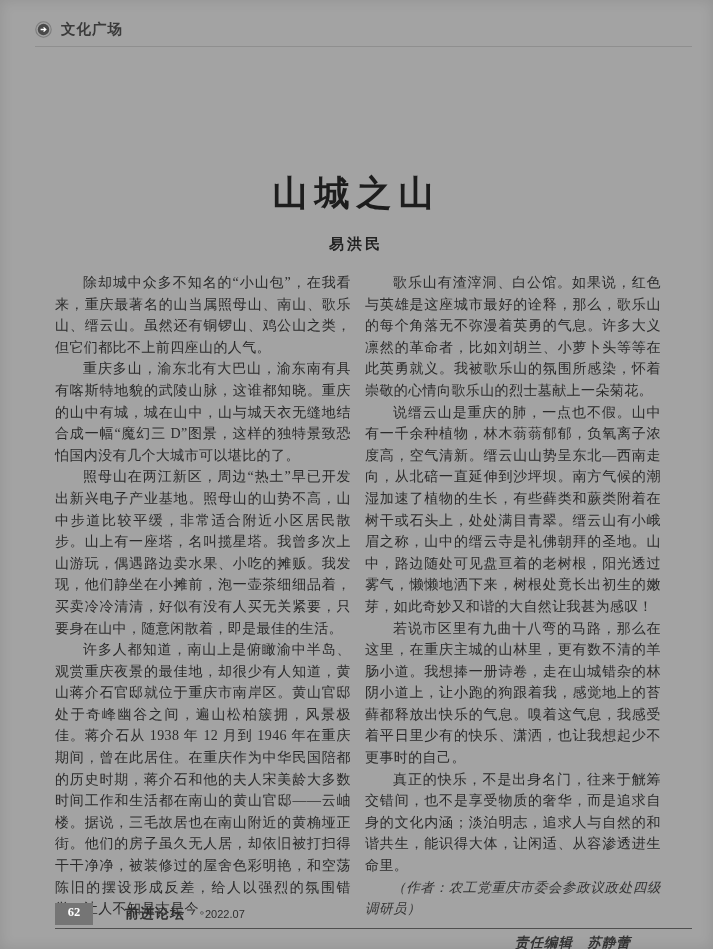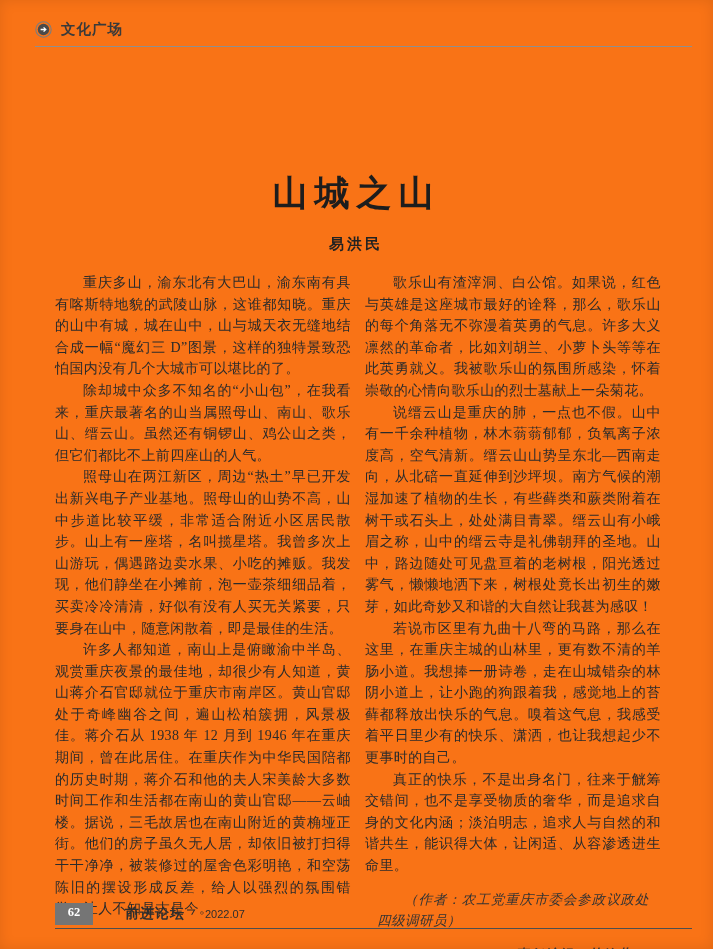--- a/index.html
+++ b/index.html
@@ -4,21 +4,21 @@
 <style>
   html,body{margin:0;padding:0;}
   body{
     width:713px;height:949px;
     background:#e9e8e6;
     font-family:"Liberation Serif","DejaVu Serif",serif;
   }
   .page{
     position:relative;
     width:713px;height:949px;
-    background:#f97316;
+    background:#a3a3a3;
     box-shadow:inset 0 0 14px rgba(0,0,0,0.10);
     overflow:hidden;
     color:#2b2b2b;
   }
   
   .header{
     position:absolute;top:20px;left:35px;right:21px;
     border-bottom:1px solid #8f8f8f;
     padding-bottom:7px;
     display:flex;align-items:center;gap:9px;
@@ -47,21 +47,21 @@
   .column{flex:1;min-width:0;}
   .para{
     margin:0;
     font-size:14px;line-height:21.6px;
     text-align:justify;
     text-indent:2em;
     letter-spacing:0.4px;
     color:#2b2b2b;
   }
   .author-note{
-    margin:12px;
+    margin:0;
     font-size:13.5px;line-height:21.6px;
     text-align:justify;text-indent:2em;
     font-style:italic;color:#333;letter-spacing:0.5px;font-family:Liberation Serif, serif;
   }
   .editor-credit{
     margin:12px;
     font-size:13.5px;line-height:21.6px;
     text-align:right;padding-right:18px;
     font-style:italic;font-weight:bold;color:#333;letter-spacing:1px;
   }
@@ -104,22 +104,22 @@
     <span class="header-label">文化广场</span>
   </div>
 
   <div class="title-block">
     <h1 class="article-title">山城之山</h1>
     <div class="article-author">易洪民</div>
   </div>
 
   <div class="body-columns">
     <div class="column">
+        <p class="para">除却城中众多不知名的“小山包”，在我看来，重庆最著名的山当属照母山、南山、歌乐山、缙云山。虽然还有铜锣山、鸡公山之类，但它们都比不上前四座山的人气。</p>
         <p class="para">重庆多山，渝东北有大巴山，渝东南有具有喀斯特地貌的武陵山脉，这谁都知晓。重庆的山中有城，城在山中，山与城天衣无缝地结合成一幅“魔幻三 D”图景，这样的独特景致恐怕国内没有几个大城市可以堪比的了。</p>
-        <p class="para">除却城中众多不知名的“小山包”，在我看来，重庆最著名的山当属照母山、南山、歌乐山、缙云山。虽然还有铜锣山、鸡公山之类，但它们都比不上前四座山的人气。</p>
         <p class="para">照母山在两江新区，周边“热土”早已开发出新兴电子产业基地。照母山的山势不高，山中步道比较平缓，非常适合附近小区居民散步。山上有一座塔，名叫揽星塔。我曾多次上山游玩，偶遇路边卖水果、小吃的摊贩。我发现，他们静坐在小摊前，泡一壶茶细细品着，买卖冷冷清清，好似有没有人买无关紧要，只要身在山中，随意闲散着，即是最佳的生活。</p>
         <p class="para">许多人都知道，南山上是俯瞰渝中半岛、观赏重庆夜景的最佳地，却很少有人知道，黄山蒋介石官邸就位于重庆市南岸区。黄山官邸处于奇峰幽谷之间，遍山松柏簇拥，风景极佳。蒋介石从 1938 年 12 月到 1946 年在重庆期间，曾在此居住。在重庆作为中华民国陪都的历史时期，蒋介石和他的夫人宋美龄大多数时间工作和生活都在南山的黄山官邸——云岫楼。据说，三毛故居也在南山附近的黄桷垭正街。他们的房子虽久无人居，却依旧被打扫得干干净净，被装修过的屋舍色彩明艳，和空荡陈旧的摆设形成反差，给人以强烈的氛围错觉，让人不知是古是今。</p>
       </div>
     <div class="column">
       <span><p class="para">歌乐山有渣滓洞、白公馆。如果说，红色与英雄是这座城市最好的诠释，那么，歌乐山的每个角落无不弥漫着英勇的气息。许多大义凛然的革命者，比如刘胡兰、小萝卜头等等在此英勇就义。我被歌乐山的氛围所感染，怀着崇敬的心情向歌乐山的烈士墓献上一朵菊花。</p><p class="para">说缙云山是重庆的肺，一点也不假。山中有一千余种植物，林木蓊蓊郁郁，负氧离子浓度高，空气清新。缙云山山势呈东北—西南走向，从北碚一直延伸到沙坪坝。南方气候的潮湿加速了植物的生长，有些藓类和蕨类附着在树干或石头上，处处满目青翠。缙云山有小峨眉之称，山中的缙云寺是礼佛朝拜的圣地。山中，路边随处可见盘亘着的老树根，阳光透过雾气，懒懒地洒下来，树根处竟长出初生的嫩芽，如此奇妙又和谐的大自然让我甚为感叹！</p><p class="para">若说市区里有九曲十八弯的马路，那么在这里，在重庆主城的山林里，更有数不清的羊肠小道。我想捧一册诗卷，走在山城错杂的林阴小道上，让小跑的狗跟着我，感觉地上的苔藓都释放出快乐的气息。嗅着这气息，我感受着平日里少有的快乐、潇洒，也让我想起少不更事时的自己。</p><p class="para">真正的快乐，不是出身名门，往来于觥筹交错间，也不是享受物质的奢华，而是追求自身的文化内涵；淡泊明志，追求人与自然的和谐共生，能识得大体，让闲适、从容渗透进生命里。</p></span>
       <p class="author-note">（作者：农工党重庆市委会参政议政处四级调研员）</p>
       <p class="editor-credit">责任编辑　苏静蕾</p>
     </div>
   </div>
 

